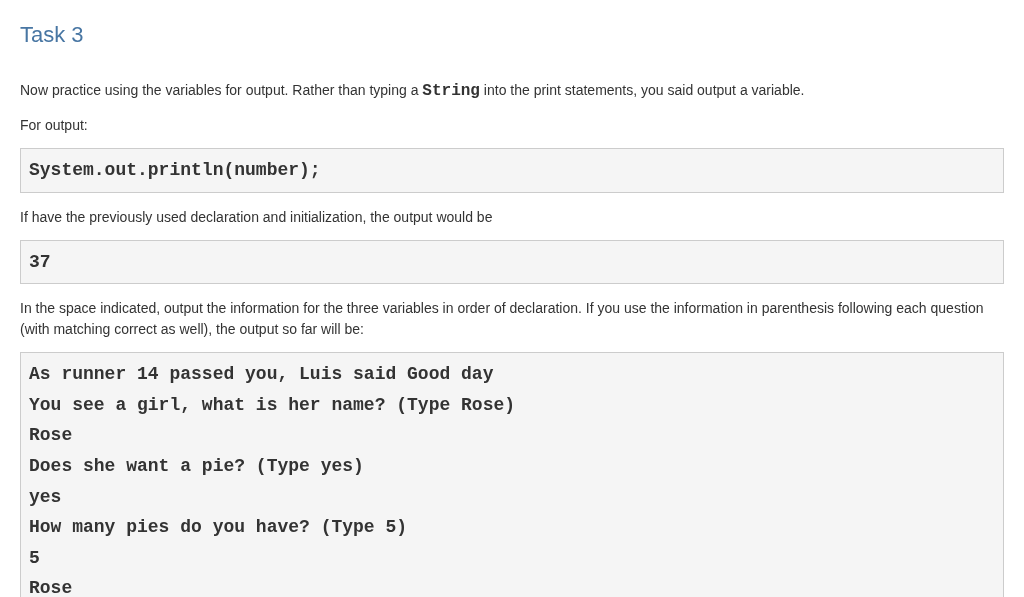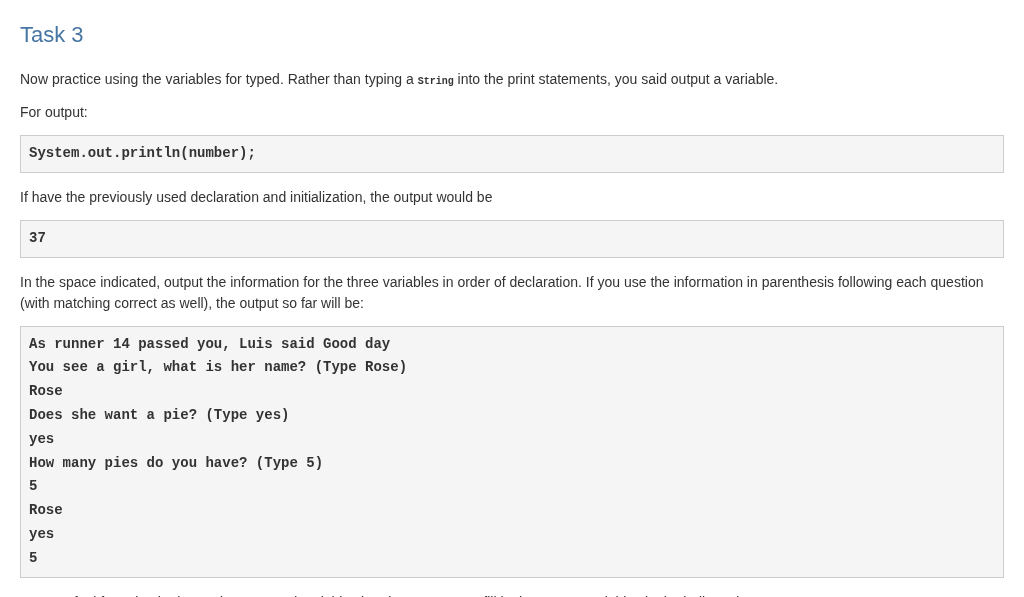--- a/index.html
+++ b/index.html
@@ -12,53 +12,53 @@
       font-size: 14px;
       color: #333;
       background: #fff;
       padding: 18px 20px;
       line-height: 1.5;
     }
     h2.task-heading {
       font-size: 22px;
       font-weight: 400;
       color: #4876a3;
-      margin-bottom: 18px;
+      margin-bottom: 28px;
     }
     p.body-text {
       font-size: 14px;
       color: #333;
       margin-bottom: 12px;
       line-height: 1.5;
     }
     code.inline-code {
       font-family: "Courier New", Courier, monospace;
       font-weight: bold;
-      font-size: 10px;
+      font-size: 16px;
     }
     pre.code-block {
       background: #f5f5f5;
       border: 1px solid #ccc;
       padding: 6px 8px;
       font-family: "Courier New", Courier, monospace;
-      font-size: 14px;
+      font-size: 18px;
       font-weight: bold;
       color: #333;
       margin-bottom: 14px;
       line-height: 1.7;
       white-space: pre-wrap;
     }
   </style>
 </head>
 <body>
 
 <h2 class="task-heading">Task 3</h2>
 
 <p class="body-text">
-  <span>Now practice using the variables for typed. Rather than typing a </span><code class="inline-code">String</code><span> into the print statements, you said output a variable.</span>
+  <span>Now practice using the variables for output. Rather than typing a </span><code class="inline-code">String</code><span> into the print statements, you said output a variable.</span>
 </p>
 
 <p class="body-text">For output:</p>
 
 <pre class="code-block">System.out.println(number);</pre>
 
 <p class="body-text">If have the previously used declaration and initialization, the output would be</p>
 
 <pre class="code-block">37</pre>
 

